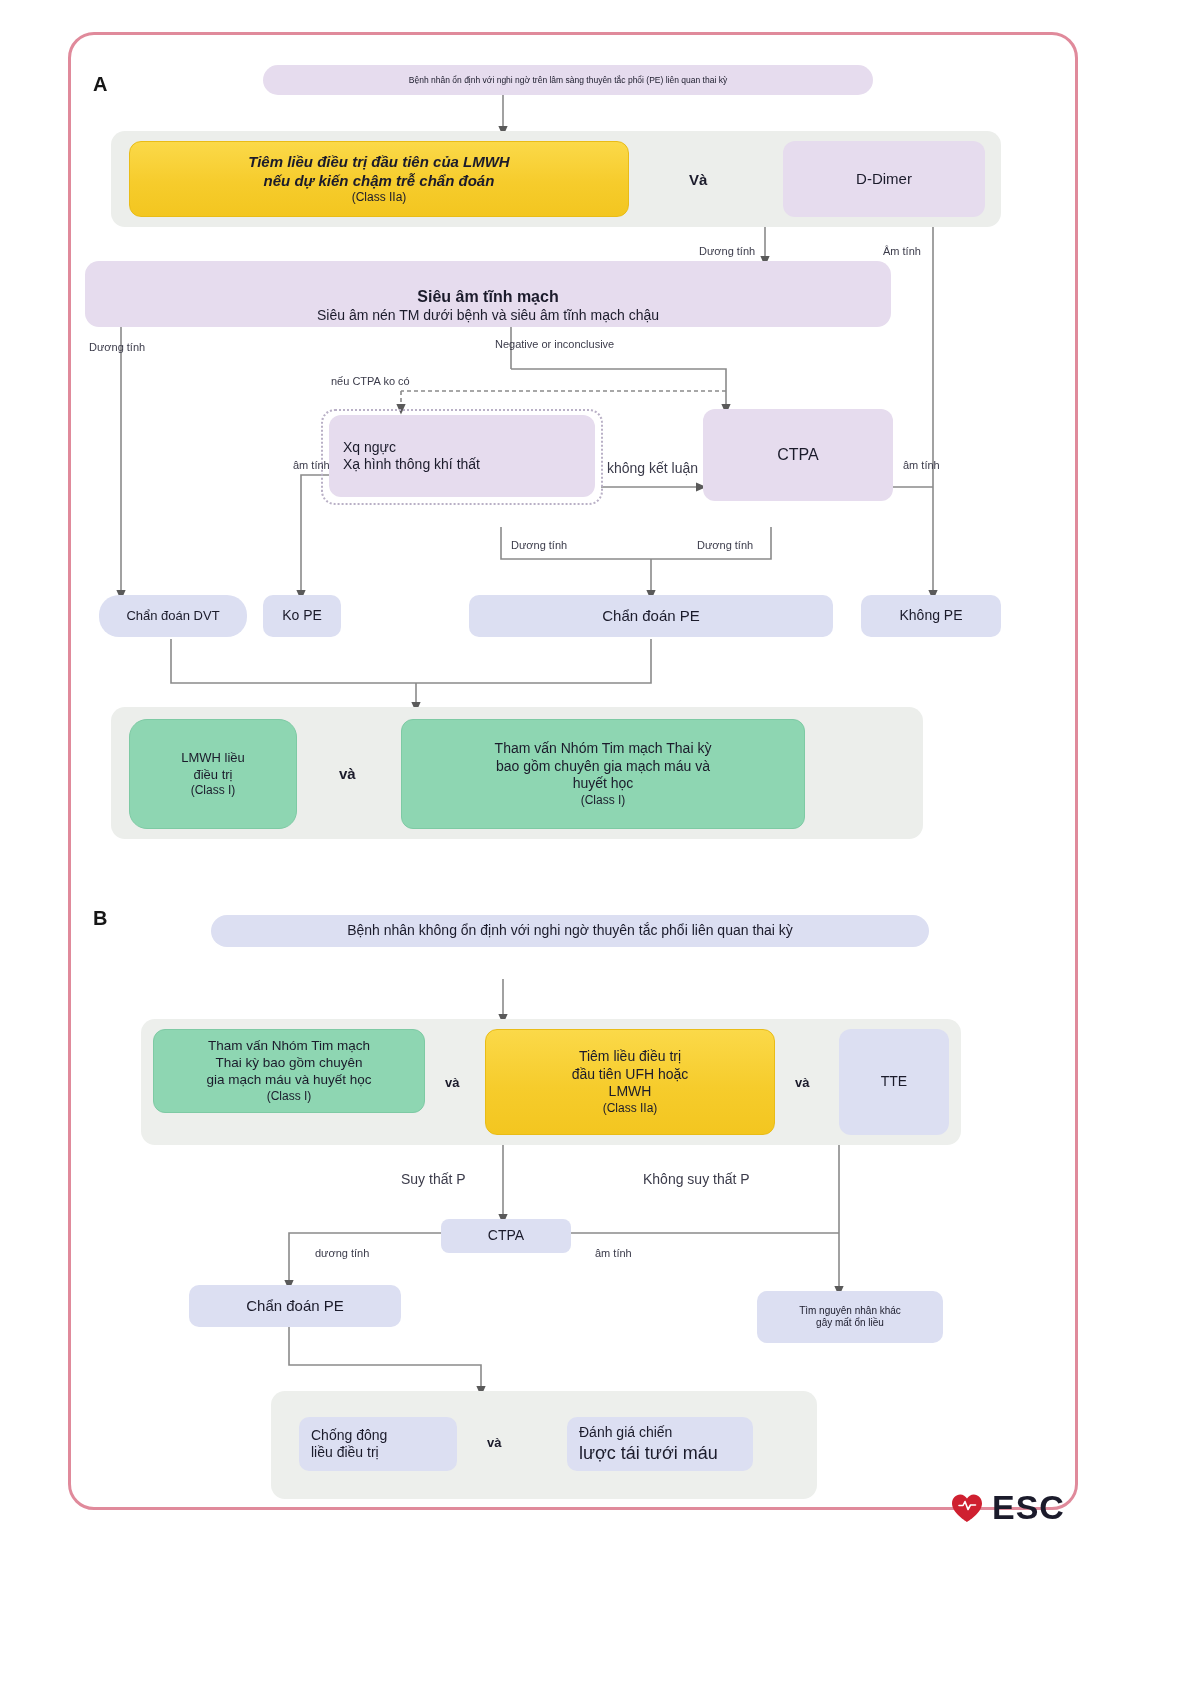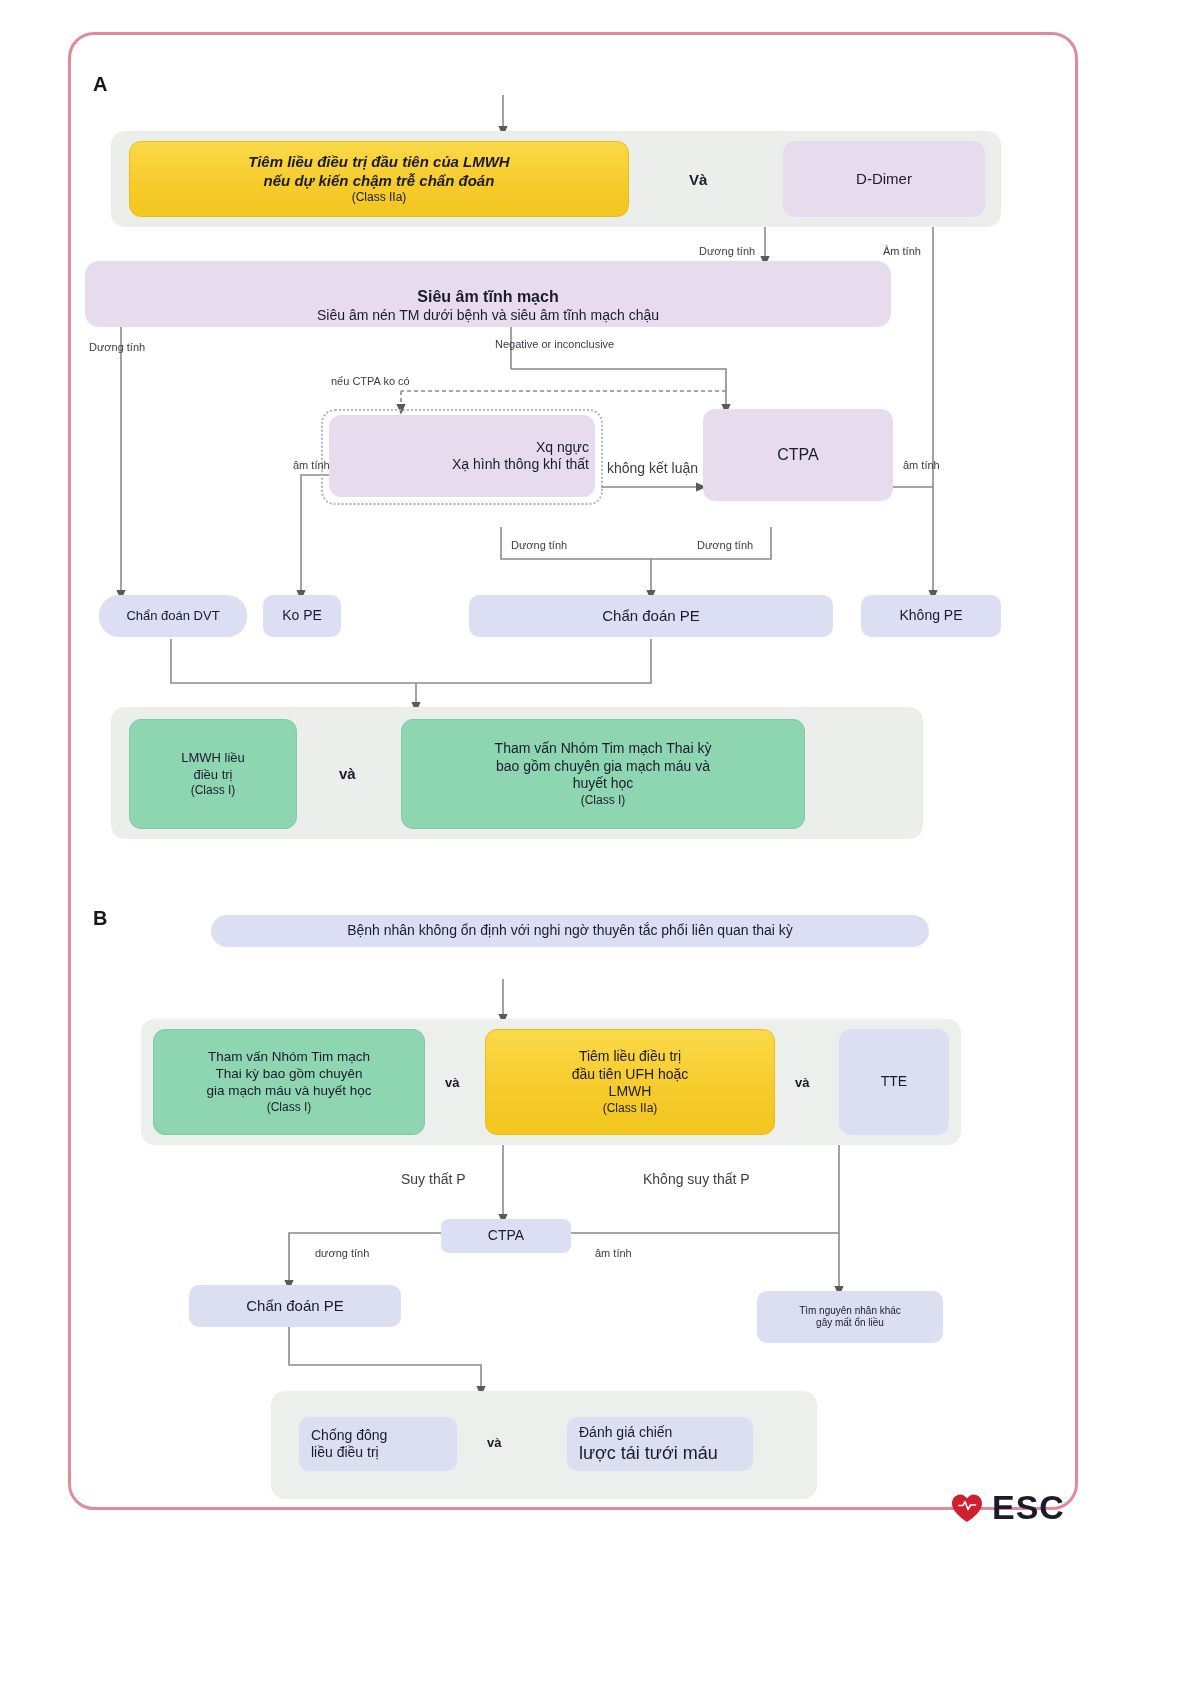--- a/index.html
+++ b/index.html
@@ -136,20 +136,21 @@
       <path d="M370,1198 L218,1198 L218,1250" marker-end="url(#ah)"></path>
 
       <path d="M500,1198 L768,1198"></path>
 
       <path d="M218,1292 L218,1330 L410,1330 L410,1356" marker-end="url(#ah)"></path>
     </g>
   </svg>
 
   <div class="sec-letter" style="left:22px; top:38px;">A</div>
 
+  <div class="node purple" style="left:192px; top:30px; width:610px; height:30px; font-size:8.5px; border-radius:15px;">Bệnh nhân ổn định với nghi ngờ trên lâm sàng thuyên tắc phổi (PE) liên quan thai kỳ</div>
 
   <div class="graypanel" style="left:40px; top:96px; width:890px; height:96px;"></div>
 
   <div class="node yellow" style="left:58px; top:106px; width:500px; height:76px;">
     <div style="font-size:15px; font-weight:bold; font-style:italic;">Tiêm liều điều trị đầu tiên của LMWH</div>
     <div style="font-size:15px; font-weight:bold; font-style:italic;">nếu dự kiến chậm trễ chẩn đoán</div>
     <div style="font-size:12px;">(Class IIa)</div>
   </div>
 
   <div class="andtxt" style="left:618px; top:136px;">Và</div>
@@ -163,63 +164,63 @@
     <div style="font-size:16px; font-weight:bold;margin-top:24px;">Siêu âm tĩnh mạch</div>
     <div style="font-size:14px;">Siêu âm nén TM dưới bệnh và siêu âm tĩnh mạch chậu</div>
   </div>
 
   <div class="lbl" style="left:18px; top:306px;">Dương tính</div>
   <div class="lbl" style="left:424px; top:303px;">Negative or inconclusive</div>
 
   <div class="lbl" style="left:260px; top:340px;">nếu CTPA ko có</div>
 
   <div class="dashbox" style="left:250px; top:374px; width:282px; height:96px;"></div>
-  <div class="node purple" style="left:258px; top:380px; width:266px; height:82px; align-items:flex-end; padding-left:14px;">
+  <div class="node purple" style="left:258px; top:380px; width:266px; height:82px; align-items:flex-start; padding-left:14px;">
     <div style="font-size:14px;">Xq ngực</div>
     <div style="font-size:14px;">Xạ hình thông khí thất</div>
   </div>
 
   <div class="lbl" style="left:222px; top:424px;">âm tính</div>
   <div class="lbl lbl-sm" style="left:536px; top:425px;">không kết luận</div>
 
   <div class="node purple" style="left:632px; top:374px; width:190px; height:92px; font-size:16px;">CTPA</div>
 
   <div class="lbl" style="left:832px; top:424px;">âm tính</div>
   <div class="lbl" style="left:440px; top:504px;">Dương tính</div>
   <div class="lbl" style="left:626px; top:504px;">Dương tính</div>
 
   <div class="node lav" style="left:28px; top:560px; width:148px; height:42px; font-size:13px; border-radius:20px;">Chẩn đoán DVT</div>
   <div class="node lav" style="left:192px; top:560px; width:78px; height:42px; font-size:14px; border-radius:10px;">Ko PE</div>
   <div class="node lav" style="left:398px; top:560px; width:364px; height:42px; font-size:15px; border-radius:10px;">Chẩn đoán PE</div>
   <div class="node lav" style="left:790px; top:560px; width:140px; height:42px; font-size:14px; border-radius:10px;">Không PE</div>
 
   <div class="graypanel" style="left:40px; top:672px; width:812px; height:132px;"></div>
 
-  <div class="node green" style="left:58px; top:684px; width:168px; height:110px;">
+  <div class="node green" style="left:58px; top:684px; width:168px; height:110px;border-radius:18px;">
     <div style="font-size:13px;">LMWH liều</div>
     <div style="font-size:13px;">điều trị</div>
     <div style="font-size:12px;">(Class I)</div>
   </div>
 
   <div class="andtxt" style="left:268px; top:730px;">và</div>
 
   <div class="node green" style="left:330px; top:684px; width:404px; height:110px;">
     <div style="font-size:14px;">Tham vấn Nhóm Tim mạch Thai kỳ</div>
     <div style="font-size:14px;">bao gồm chuyên gia mạch máu và</div>
     <div style="font-size:14px;">huyết học</div>
     <div style="font-size:12px;">(Class I)</div>
   </div>
 
   <div class="sec-letter" style="left:22px; top:872px;">B</div>
 
   <div class="node lav" style="left:140px; top:880px; width:718px; height:32px; font-size:14px; border-radius:16px;">Bệnh nhân không ổn định với nghi ngờ thuyên tắc phổi liên quan thai kỳ</div>
 
   <div class="graypanel2" style="left:70px; top:984px; width:820px; height:126px;"></div>
 
-  <div class="node green" style="left:82px; top:994px; width:272px; height:106px;">
+  <div class="node green" style="left:82px; top:994px; width:272px; height:84px;">
     <div style="font-size:13.5px;">Tham vấn Nhóm Tim mạch</div>
     <div style="font-size:13.5px;">Thai kỳ  bao gồm chuyên</div>
     <div style="font-size:13.5px;">gia mạch máu và huyết học</div>
     <div style="font-size:12px;">(Class I)</div>
   </div>
 
   <div class="andtxt andtxt-sm" style="left:374px; top:1040px;">và</div>
 
   <div class="node yellow" style="left:414px; top:994px; width:290px; height:106px;">
     <div style="font-size:14px;">Tiêm liều điều trị</div>

